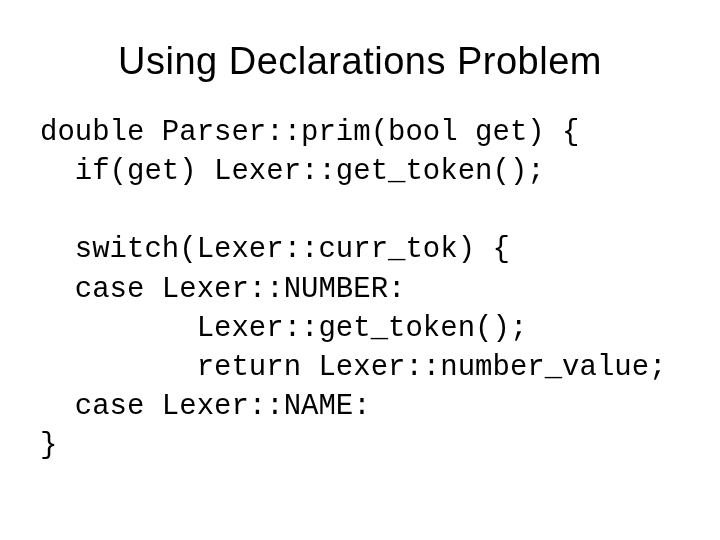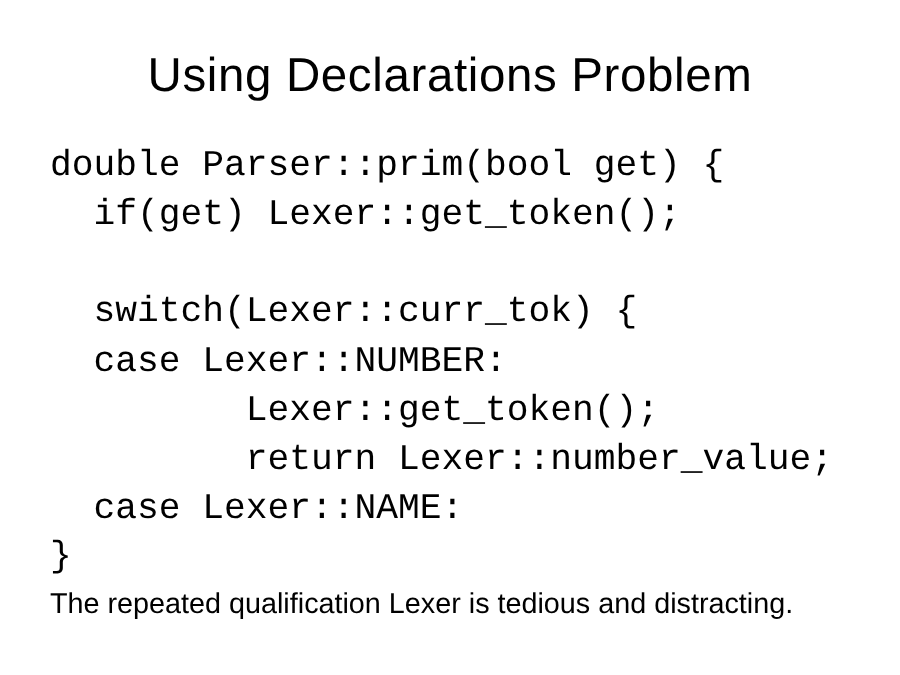--- a/index.html
+++ b/index.html
@@ -46,14 +46,13 @@
   <div class="title">Using Declarations Problem</div>
   <pre class="code-block">double Parser::prim(bool get) {
   if(get) Lexer::get_token();
 
   switch(Lexer::curr_tok) {
   case Lexer::NUMBER:
          Lexer::get_token();
          return Lexer::number_value;
   case Lexer::NAME:
 }</pre>
-  <div class="note">The repeated qualification Lexer is  tedious and distracting.</div>
 </div>
 
 </body></html>

